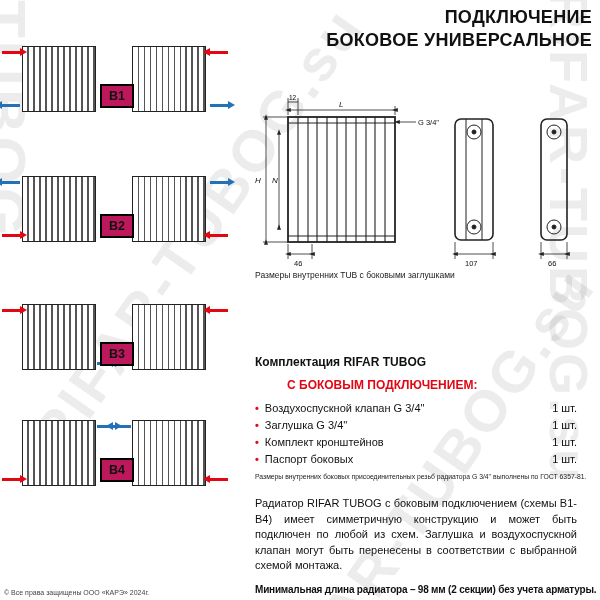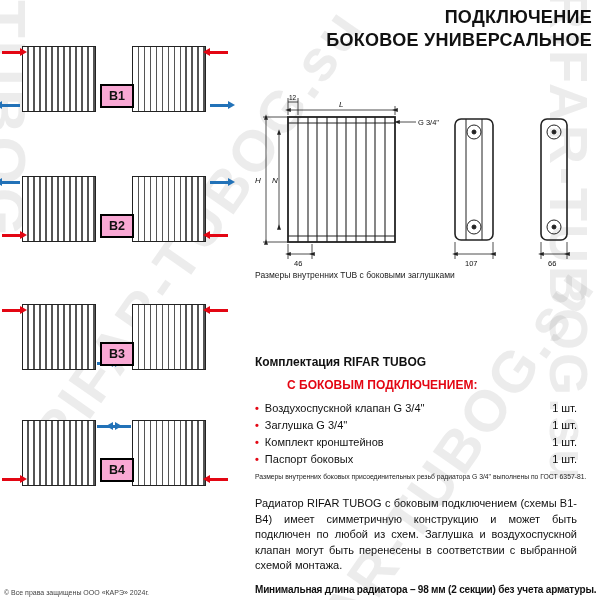--- a/index.html
+++ b/index.html
@@ -14,21 +14,21 @@
   .wm4{font-size:58px;left:250px;top:688px;transform:rotate(-55deg);transform-origin:left top;}
   
   .title{position:absolute;top:6px;right:8px;text-align:right;font-weight:bold;
          font-size:18px;line-height:1.25;letter-spacing:0.3px;z-index:2;}
   
   .scheme-row{position:absolute;left:0;width:232px;height:70px;z-index:1;}
   .rad{position:absolute;top:0;width:74px;height:66px;box-sizing:border-box;
        border:1.6px solid #222;
        background:repeating-linear-gradient(90deg,#fff 0 4.5px,#555 4.5px 6px);}
   .scheme-label{position:absolute;left:100px;top:38px;width:30px;height:20px;
-       background:#f9a8d4;border:2px solid #000;display:flex;align-items:center;justify-content:center;
+       background:#be185d;border:2px solid #000;display:flex;align-items:center;justify-content:center;
        font-weight:bold;font-size:12.5px;z-index:3;}
   .arrow{position:absolute;width:18px;height:2.6px;z-index:2;background:currentColor;}
   .arrow.red{color:#e30613;}
   .arrow.blue{color:#2272b8;}
   .arrow::after{content:"";position:absolute;top:-3.2px;width:0;height:0;
        border-top:4.5px solid transparent;border-bottom:4.5px solid transparent;}
   .arrow.dir-right::after{right:-7px;border-left:7px solid currentColor;}
   .arrow.dir-left::after{left:-7px;border-right:7px solid currentColor;}
   
   .tech{position:absolute;left:250px;top:92px;z-index:1;}

